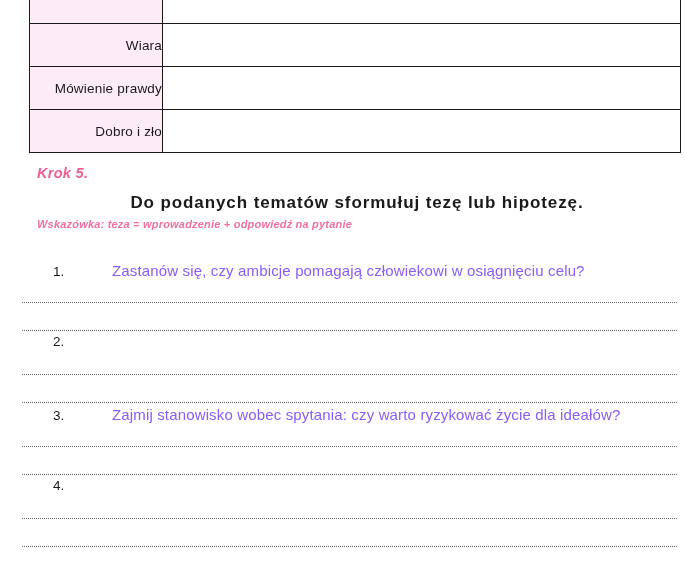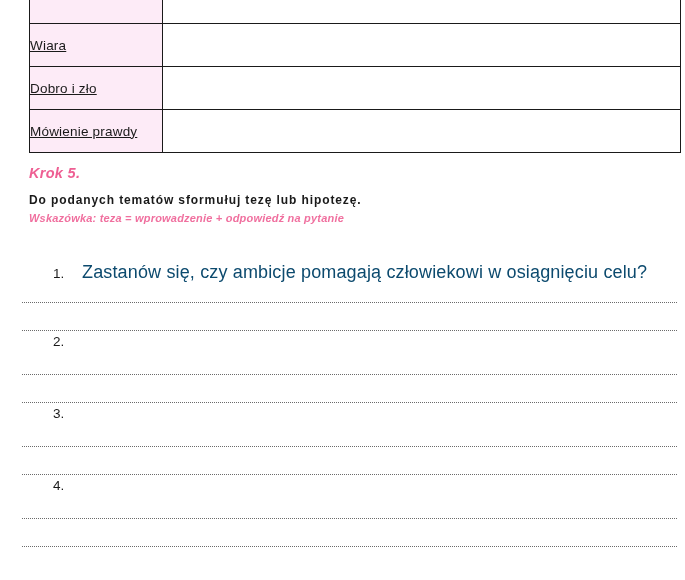--- a/index.html
+++ b/index.html
@@ -26,51 +26,51 @@
   }
   .worksheet-table td {
     border: 1.5px solid #1a1a1a;
     padding: 0;
     height: 42px;
     vertical-align: middle;
   }
   .worksheet-table td.label-cell {
     width: 132px;
     background: #fdebf7;
-    text-align: left;
+    text-align: right;
     font-size: 13.5px;
     color: #1a1a1a;
     letter-spacing: 0.2px;
-    text-decoration: underline;
   }
   .worksheet-table td.answer-cell {
     background: #ffffff;
   }
 
   
   .step-block {
     position: absolute;
-    left: 29px;
+    left: 37px;
     top: 165px;
     width: 640px;
   }
   .step-title {
     font-size: 14.5px;
     font-weight: bold;
     font-style: italic;
     color: #ee5f93;
     letter-spacing: 0.3px;
     margin: 0 0 12px 0;
   }
   .step-instruction {
-    font-size: 12px;
+    font-size: 17px;
     font-weight: bold;
     color: #1a1a1a;
     letter-spacing: 0.9px;
     margin: 0 0 5px 0;
+    text-align: center;
   }
   .step-hint {
     font-size: 11px;
     font-style: italic;
     color: #f0709f;
     letter-spacing: 0.2px;
     margin: 0;
     font-weight: bold;
   }
 
@@ -91,24 +91,25 @@
     padding-left: 53px;
     height: 26px;
   }
   .prompt-number {
     width: 29px;
     flex: 0 0 29px;
     font-size: 13.5px;
     color: #1a1a1a;
   }
   .prompt-text {
-    font-size: 18px;
-    color: #0c4a6e;
+    font-size: 15px;
+    color: #8b5cf6;
     letter-spacing: 0.15px;
     white-space: nowrap;
+    margin-left: 30px;
   }
   .prompt-text .quoted {
     font-style: italic;
   }
   .answer-line {
     position: absolute;
     left: 22px;
     width: 655px;
     height: 0;
     border-top: 1.6px dotted #6b6b6b;
@@ -123,25 +124,25 @@
   <tbody>
     <tr>
       <td class="label-cell"></td>
       <td class="answer-cell"></td>
     </tr>
     <tr>
       <td class="label-cell">Wiara</td>
       <td class="answer-cell"></td>
     </tr>
     <tr>
-      <td class="label-cell">Dobro i zło</td>
+      <td class="label-cell">Mówienie prawdy</td>
       <td class="answer-cell"></td>
     </tr>
     <tr>
-      <td class="label-cell">Mówienie prawdy</td>
+      <td class="label-cell">Dobro i zło</td>
       <td class="answer-cell"></td>
     </tr>
   </tbody>
 </table>
 
 <div class="step-block">
   <div class="step-title">Krok 5.</div>
   <div class="step-instruction">Do podanych tematów sformułuj tezę lub hipotezę.</div>
   <div class="step-hint">Wskazówka: teza = wprowadzenie + odpowiedź na pytanie</div>
 </div>
@@ -161,20 +162,21 @@
     <div class="prompt-row">
       <span class="prompt-number">2.</span>
     </div>
     <div class="answer-line first"></div>
     <div class="answer-line second"></div>
   </div>
 
   <div class="prompt-item">
     <div class="prompt-row">
       <span class="prompt-number">3.</span>
+      <span class="prompt-text"><span>Zajmij stanowisko wobec spytania: czy warto ryzykować życie dla ideałów?</span><span class="quoted"></span></span>
     </div>
     <div class="answer-line first"></div>
     <div class="answer-line second"></div>
   </div>
 
   <div class="prompt-item">
     <div class="prompt-row">
       <span class="prompt-number">4.</span>
     </div>
     <div class="answer-line first"></div>

